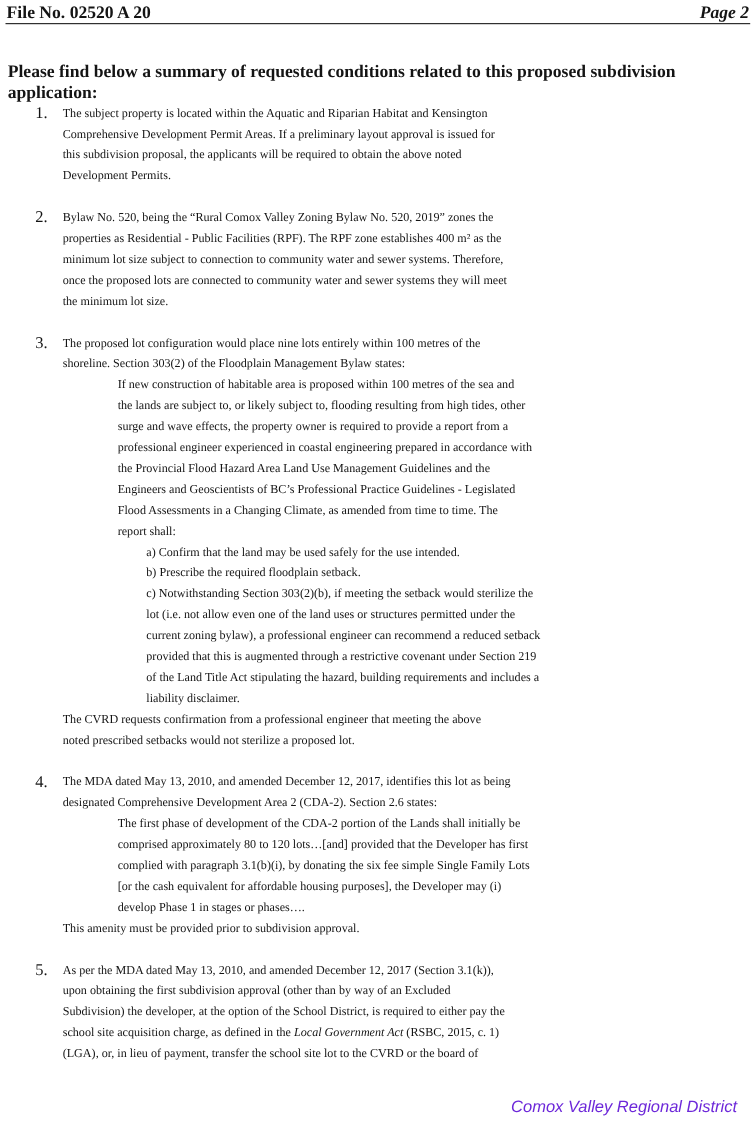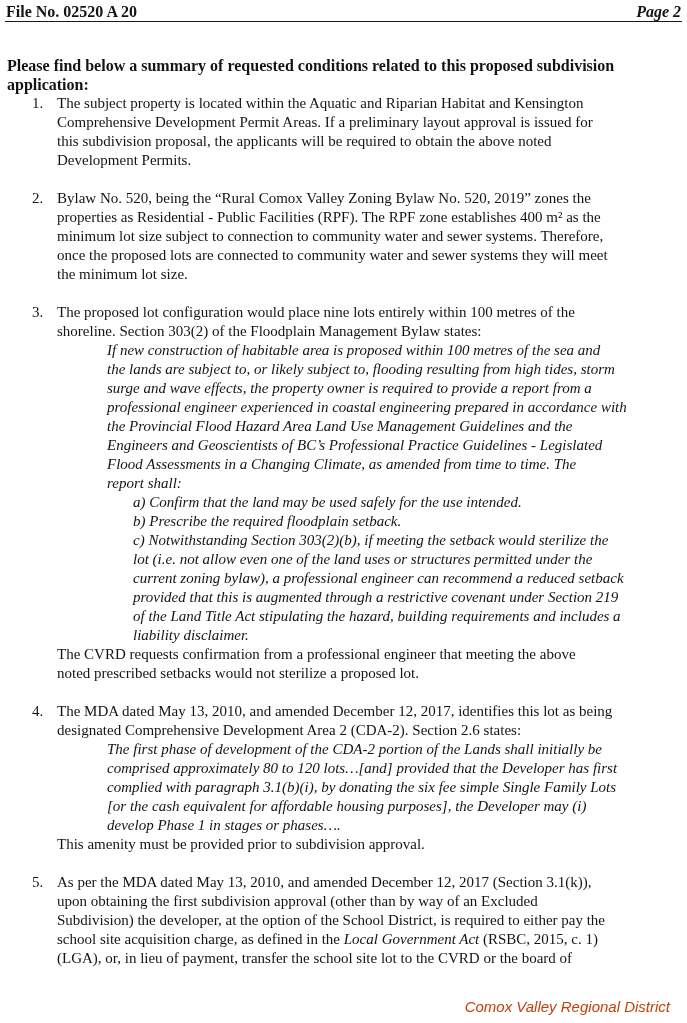--- a/index.html
+++ b/index.html
@@ -3,29 +3,29 @@
   <meta charset="utf-8">
   <style>
     html, body { margin: 0; padding: 0; background: #ffffff; }
     body { width: 687px; height: 1023px; position: relative; overflow: hidden; color: #141414;
            font-family: "Liberation Serif", "DejaVu Serif", serif; }
     .header { position: absolute; left: 5px; top: 3px; width: 677px; height: 18px;
               border-bottom: 1.6px solid #1a1a1a; font-weight: bold; font-size: 16px; line-height: 18px; }
     .header .file { position: absolute; left: 1px; top: 0; }
     .header .page { position: absolute; right: 1px; top: 0; font-style: italic; }
     .content { position: absolute; left: 0; top: 55.5px; width: 650px; }
-    .line { height: 19px; line-height: 19px; white-space: nowrap; font-size: 15px; }
+    .line { height: 19px; line-height: 19px; white-space: nowrap; font-size: 11px; }
     .title .line { font-weight: bold; font-size: 16px; padding-left: 7px; }
     .item { position: relative; padding-left: 57px; }
     .item + .item { margin-top: 19px; }
     .item .num { position: absolute; left: 32px; top: 0; height: 19px; line-height: 19px; font-size: 15px; }
-    .quote { padding-left: 50px; font-style: italic; }
+    .quote { padding-left: 50px; }
     .it { font-style: italic; }
     .footer { position: absolute; right: 17px; top: 997px; font-family: "Liberation Sans", "DejaVu Sans", sans-serif;
-              font-style: italic; font-size: 15px; line-height: 20px; color: #c2410c; }
+              font-style: italic; font-size: 15px; line-height: 20px; color: #6d28d9; }
   </style>
 </head>
 <body>
 
 <div class="header">
   <span class="file">File No. 02520 A 20</span>
   <span class="page">Page 2</span>
 </div>
 
 <div class="content">
@@ -51,21 +51,21 @@
     <div class="line">once the proposed lots are connected to community water and sewer systems they will meet</div>
     <div class="line">the minimum lot size.</div>
   </div>
 
   <div class="item">
     <span class="num">3.</span>
     <div class="line">The proposed lot configuration would place nine lots entirely within 100 metres of the</div>
     <div class="line">shoreline. Section 303(2) of the Floodplain Management Bylaw states:</div>
     <div class="quote">
       <div class="line">If new construction of habitable area is proposed within 100 metres of the sea and</div>
-      <div class="line">the lands are subject to, or likely subject to, flooding resulting from high tides, storm</div>
+      <div class="line">the lands are subject to, or likely subject to, flooding resulting from high tides, other</div>
       <div class="line">surge and wave effects, the property owner is required to provide a report from a</div>
       <div class="line">professional engineer experienced in coastal engineering prepared in accordance with</div>
       <div class="line">the Provincial Flood Hazard Area Land Use Management Guidelines and the</div>
       <div class="line">Engineers and Geoscientists of BC’s Professional Practice Guidelines - Legislated</div>
       <div class="line">Flood Assessments in a Changing Climate, as amended from time to time. The</div>
       <div class="line">report shall:</div>
       <div style="padding-left:26px">
         <div class="line">a) Confirm that the land may be used safely for the use intended.</div>
         <div class="line">b) Prescribe the required floodplain setback.</div>
         <div class="line">c) Notwithstanding Section 303(2)(b), if meeting the setback would sterilize the</div>

